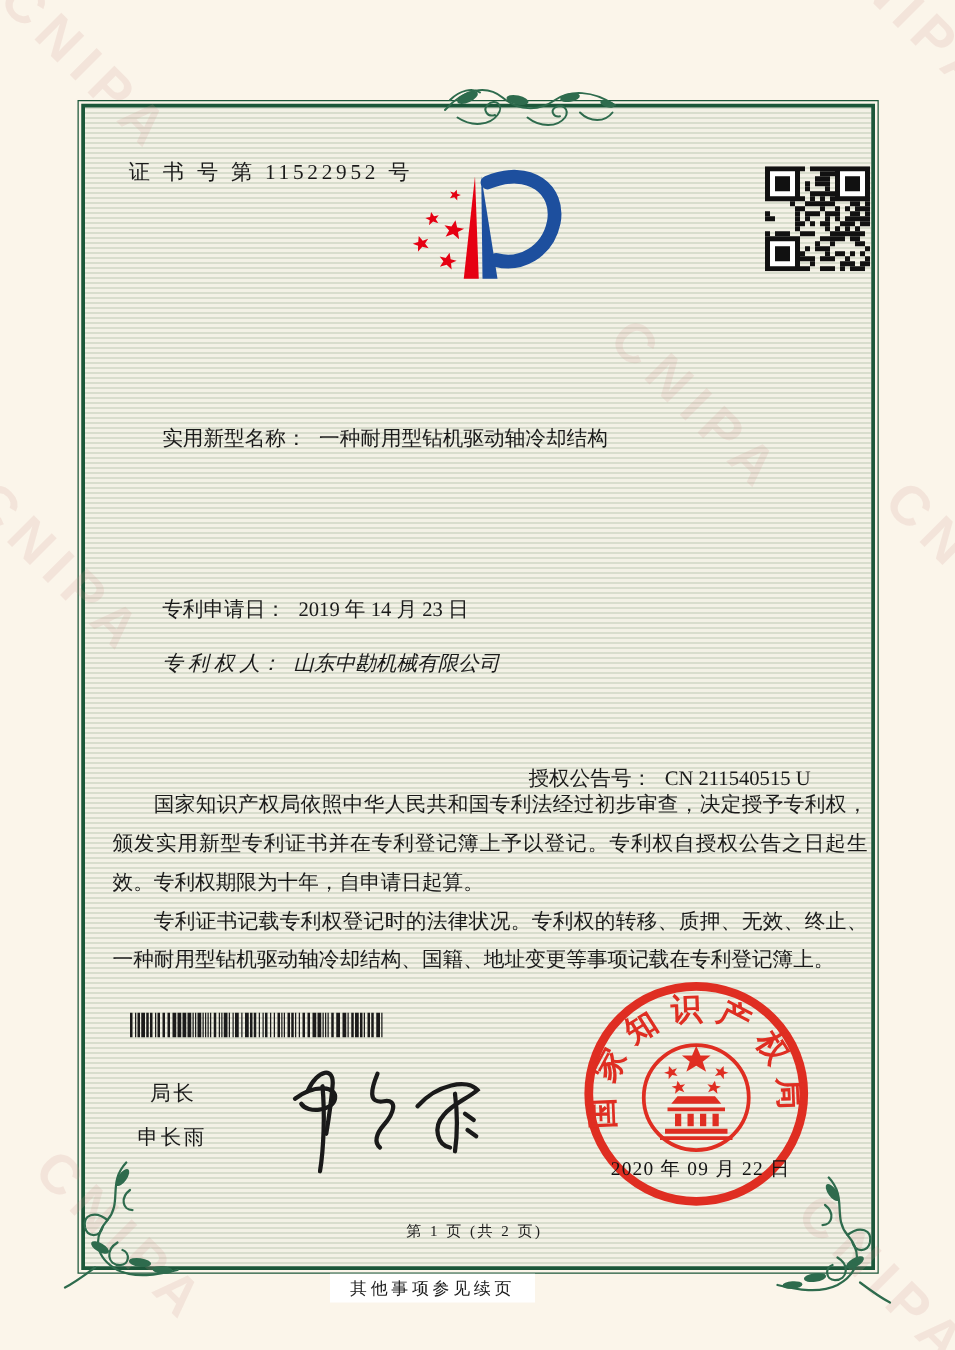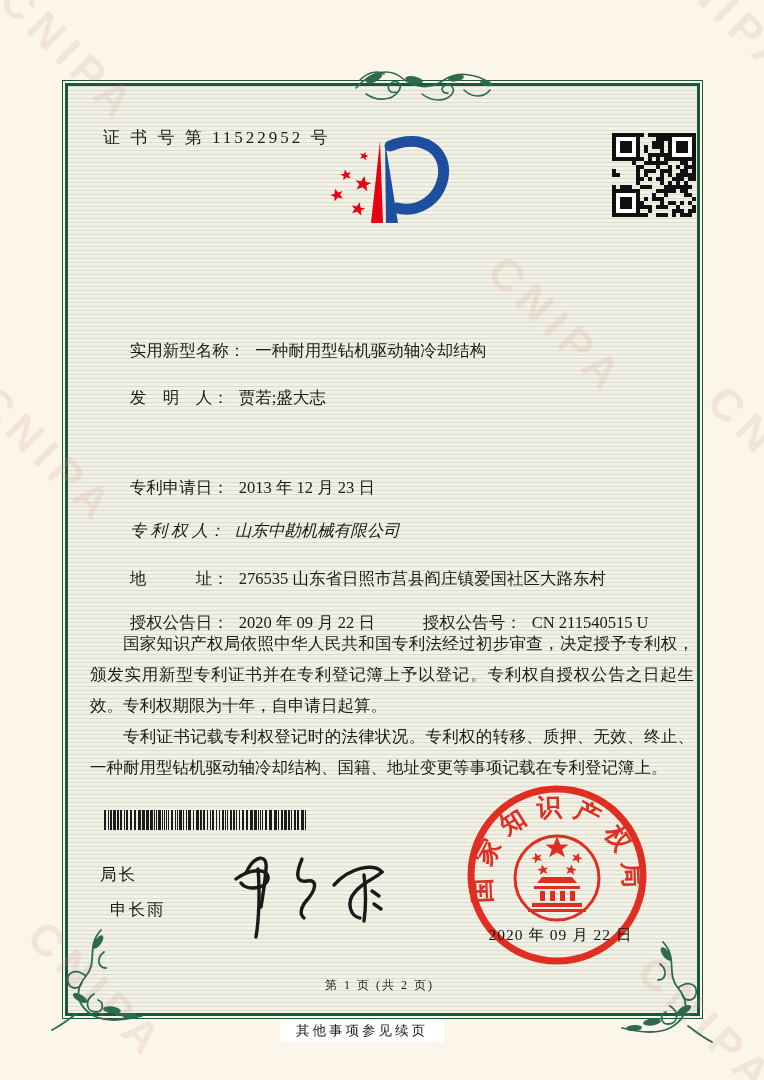--- a/index.html
+++ b/index.html
@@ -61,35 +61,35 @@
   }
   .field .lab{white-space:pre;}
   .field .val{margin-left:10px;white-space:pre;}
   .paras{
     position:absolute;left:90px;top:628px;width:604px;
     font-size:16.5px;line-height:31px;
     text-align:justify;
   }
   .paras p{margin:0;text-indent:2em;}
   .barcode{position:absolute;left:104px;top:810px;width:206px;height:20px;}
-  .sig-title{position:absolute;left:100px;top:864px;font-size:16.5px;letter-spacing:2px;}
+  .sig-title{position:absolute;left:120px;top:864px;font-size:16.5px;letter-spacing:2px;}
   .sig-name{position:absolute;left:110px;top:899px;font-size:16.5px;letter-spacing:2px;text-align:center;}
   .sig-script{position:absolute;left:222px;top:843px;width:185px;height:98px;}
   .seal{position:absolute;left:462px;top:780px;width:190px;height:190px;opacity:.95;}
   .seal-date{
     position:absolute;left:468px;top:925px;width:185px;
     font-size:15.5px;color:#141414;letter-spacing:1px;
     z-index:5;text-align:center;white-space:nowrap;
   }
   .page-info{
     position:absolute;left:65px;top:977px;width:629px;
     text-align:center;font-size:12px;letter-spacing:2px;
   }
   .cont-note{
-    position:absolute;left:16px;top:1022px;width:692px;
+    position:absolute;left:0;top:1022px;width:692px;
     text-align:center;font-size:13.5px;letter-spacing:3px;
   }
   .cont-note span{background:#ffffff;padding:4px 16px;}
 </style>
 </head>
 <body>
 
 <div class="page">
 
   <div class="wm" style="left:-18px;top:28px;">CNIPA</div>
@@ -328,36 +328,27 @@
           <rect x="0" y="56" width="28" height="28" fill="#111"></rect>
           <rect x="4" y="60" width="20" height="20" fill="#fff"></rect>
           <rect x="8" y="64" width="12" height="12" fill="#111"></rect>
         </g>
       </svg>
 
 
     <div class="field" style="top:320px;">
       <span class="lab">实用新型名称：</span><span class="val">一种耐用型钻机驱动轴冷却结构</span>
     </div>
-    <div class="field" style="top:367px;">
-      <span class="lab">发　明　人：</span><span class="val">贾若;盛大志</span>
-    </div>
     <div class="field" style="top:457px;">
-      <span class="lab">专利申请日：</span><span class="val">2013 年 12 月 23 日</span>
+      <span class="lab">专利申请日：</span><span class="val">2019 年 14 月 23 日</span>
     </div>
     <div class="field" style="top:500px;font-style:italic;">
       <span class="lab">专 利 权 人：</span><span class="val">山东中勘机械有限公司</span>
     </div>
-    <div class="field" style="top:548px;">
-      <span class="lab">地　　　址：</span><span class="val">276535 山东省日照市莒县阎庄镇爱国社区大路东村</span>
-    </div>
-
-    <div class="field" style="top:592px;">
-      <span class="lab">授权公告日：</span><span class="val">2020 年 09 月 22 日</span>
-    </div>
+
     <div class="field" style="top:592px;left:398px;">
       <span class="lab">授权公告号：</span><span class="val">CN 211540515 U</span>
     </div>
 
     <div class="paras">
       <p>国家知识产权局依照中华人民共和国专利法经过初步审查，决定授予专利权，颁发实用新型专利证书并在专利登记簿上予以登记。专利权自授权公告之日起生效。专利权期限为十年，自申请日起算。</p>
       <p>专利证书记载专利权登记时的法律状况。专利权的转移、质押、无效、终止、一种耐用型钻机驱动轴冷却结构、国籍、地址变更等事项记载在专利登记簿上。</p>
     </div>
 
     <svg class="barcode" viewBox="0 0 206 20" preserveAspectRatio="none">

